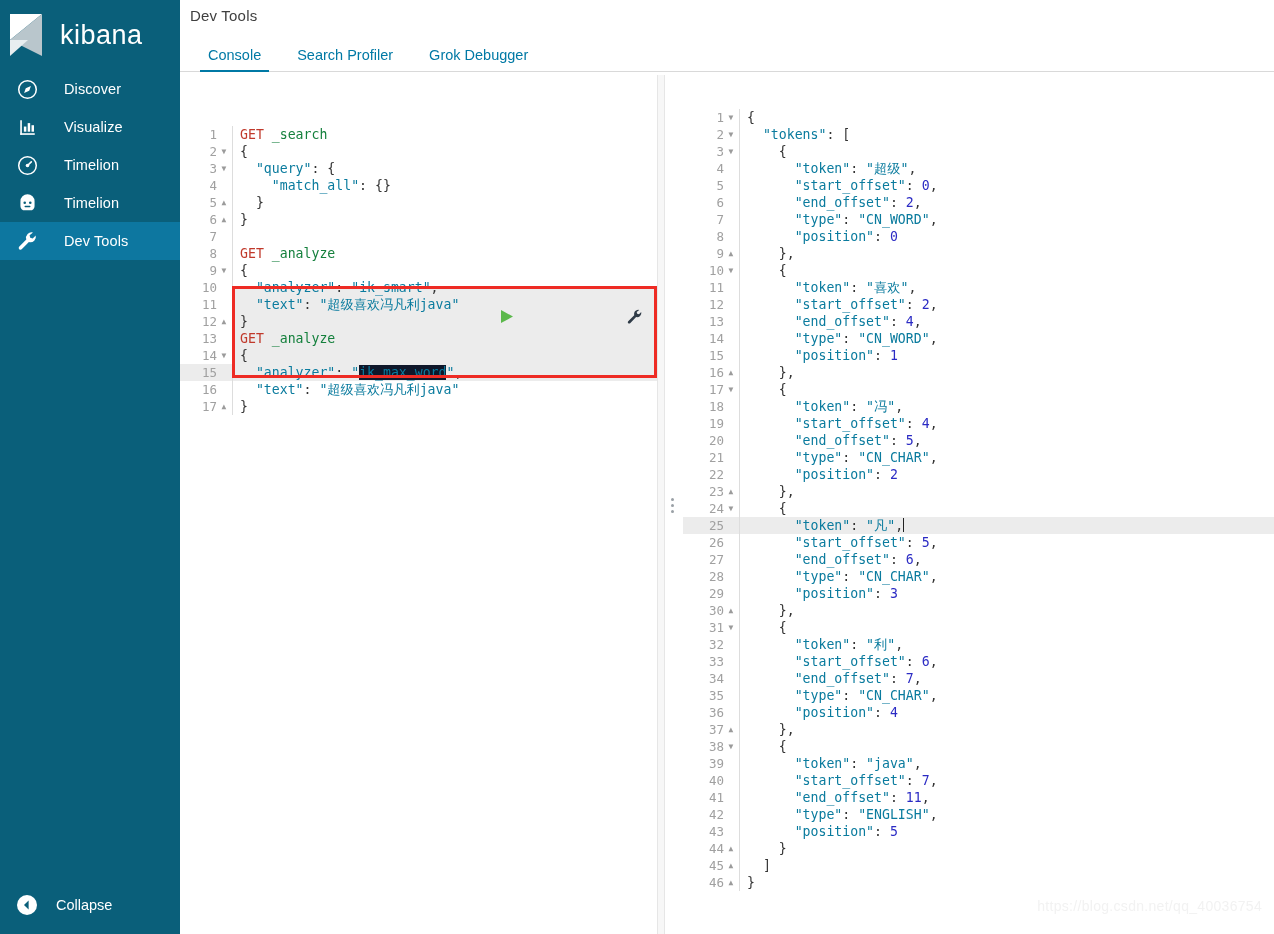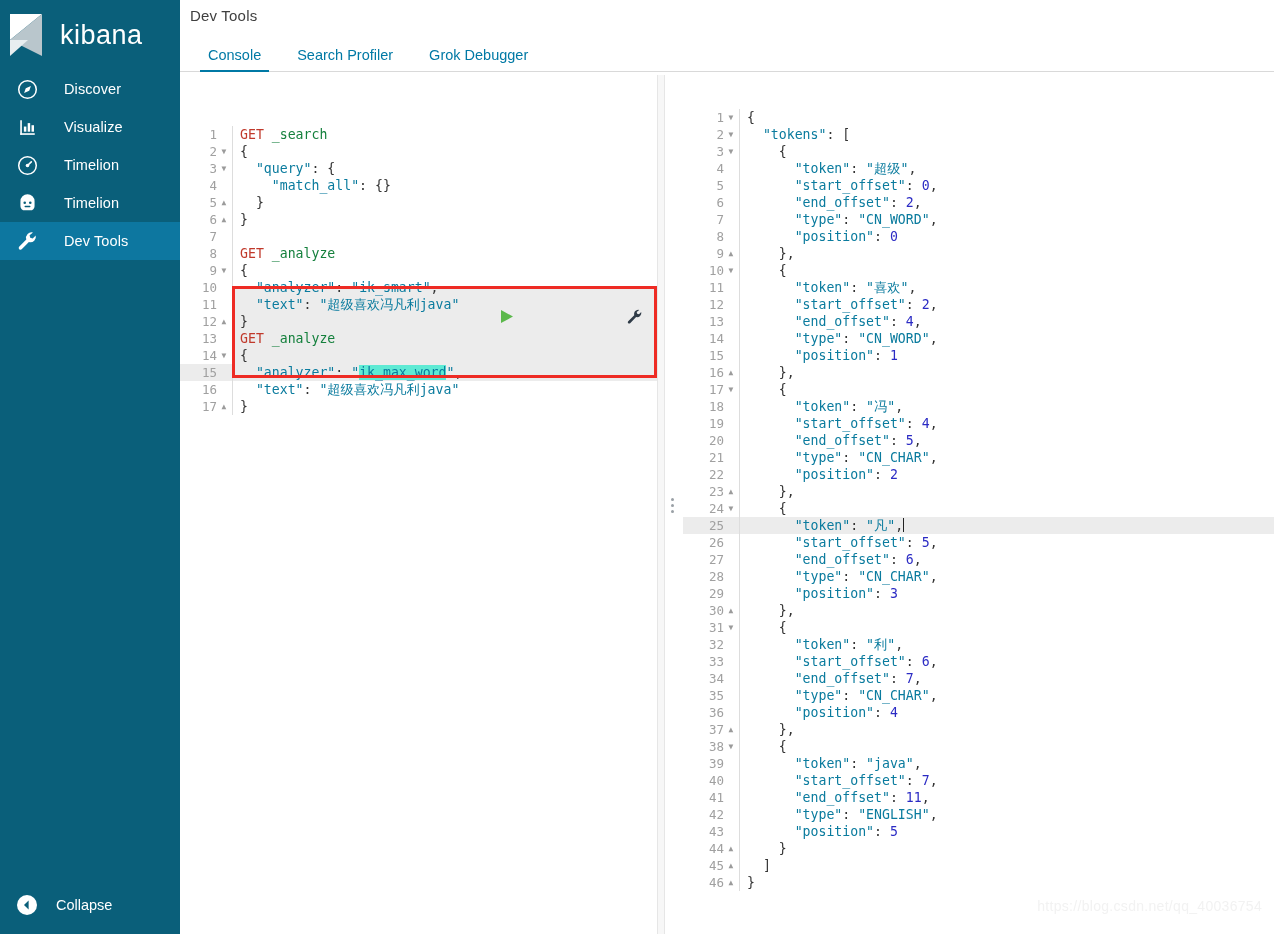--- a/index.html
+++ b/index.html
@@ -87,21 +87,21 @@
   .src { flex: 1; color: #333; }
 
   
   .t-method { color: #c0392b; }
   .t-url    { color: #15803d; }
   .t-key    { color: #0a7b9e; }
   .t-str    { color: #0a7b9e; }
   .t-num    { color: #2b2bc4; }
   .t-punc   { color: #333333; }
   .t-brace  { color: #333333; }
-  .sel      { background: #5eead4; }
+  .sel      { background: #0f172a; }
 
   
   #annot {
     position: absolute; left: 52px; top: 211px; width: 425px; height: 92px;
     border: 3px solid #ee2b24; pointer-events: none; z-index: 6;
   }
   #annot-fill {
     position: absolute; left: 55px; top: 214px; width: 419px; height: 86px;
     background: #ececec; z-index: 1;
   }

